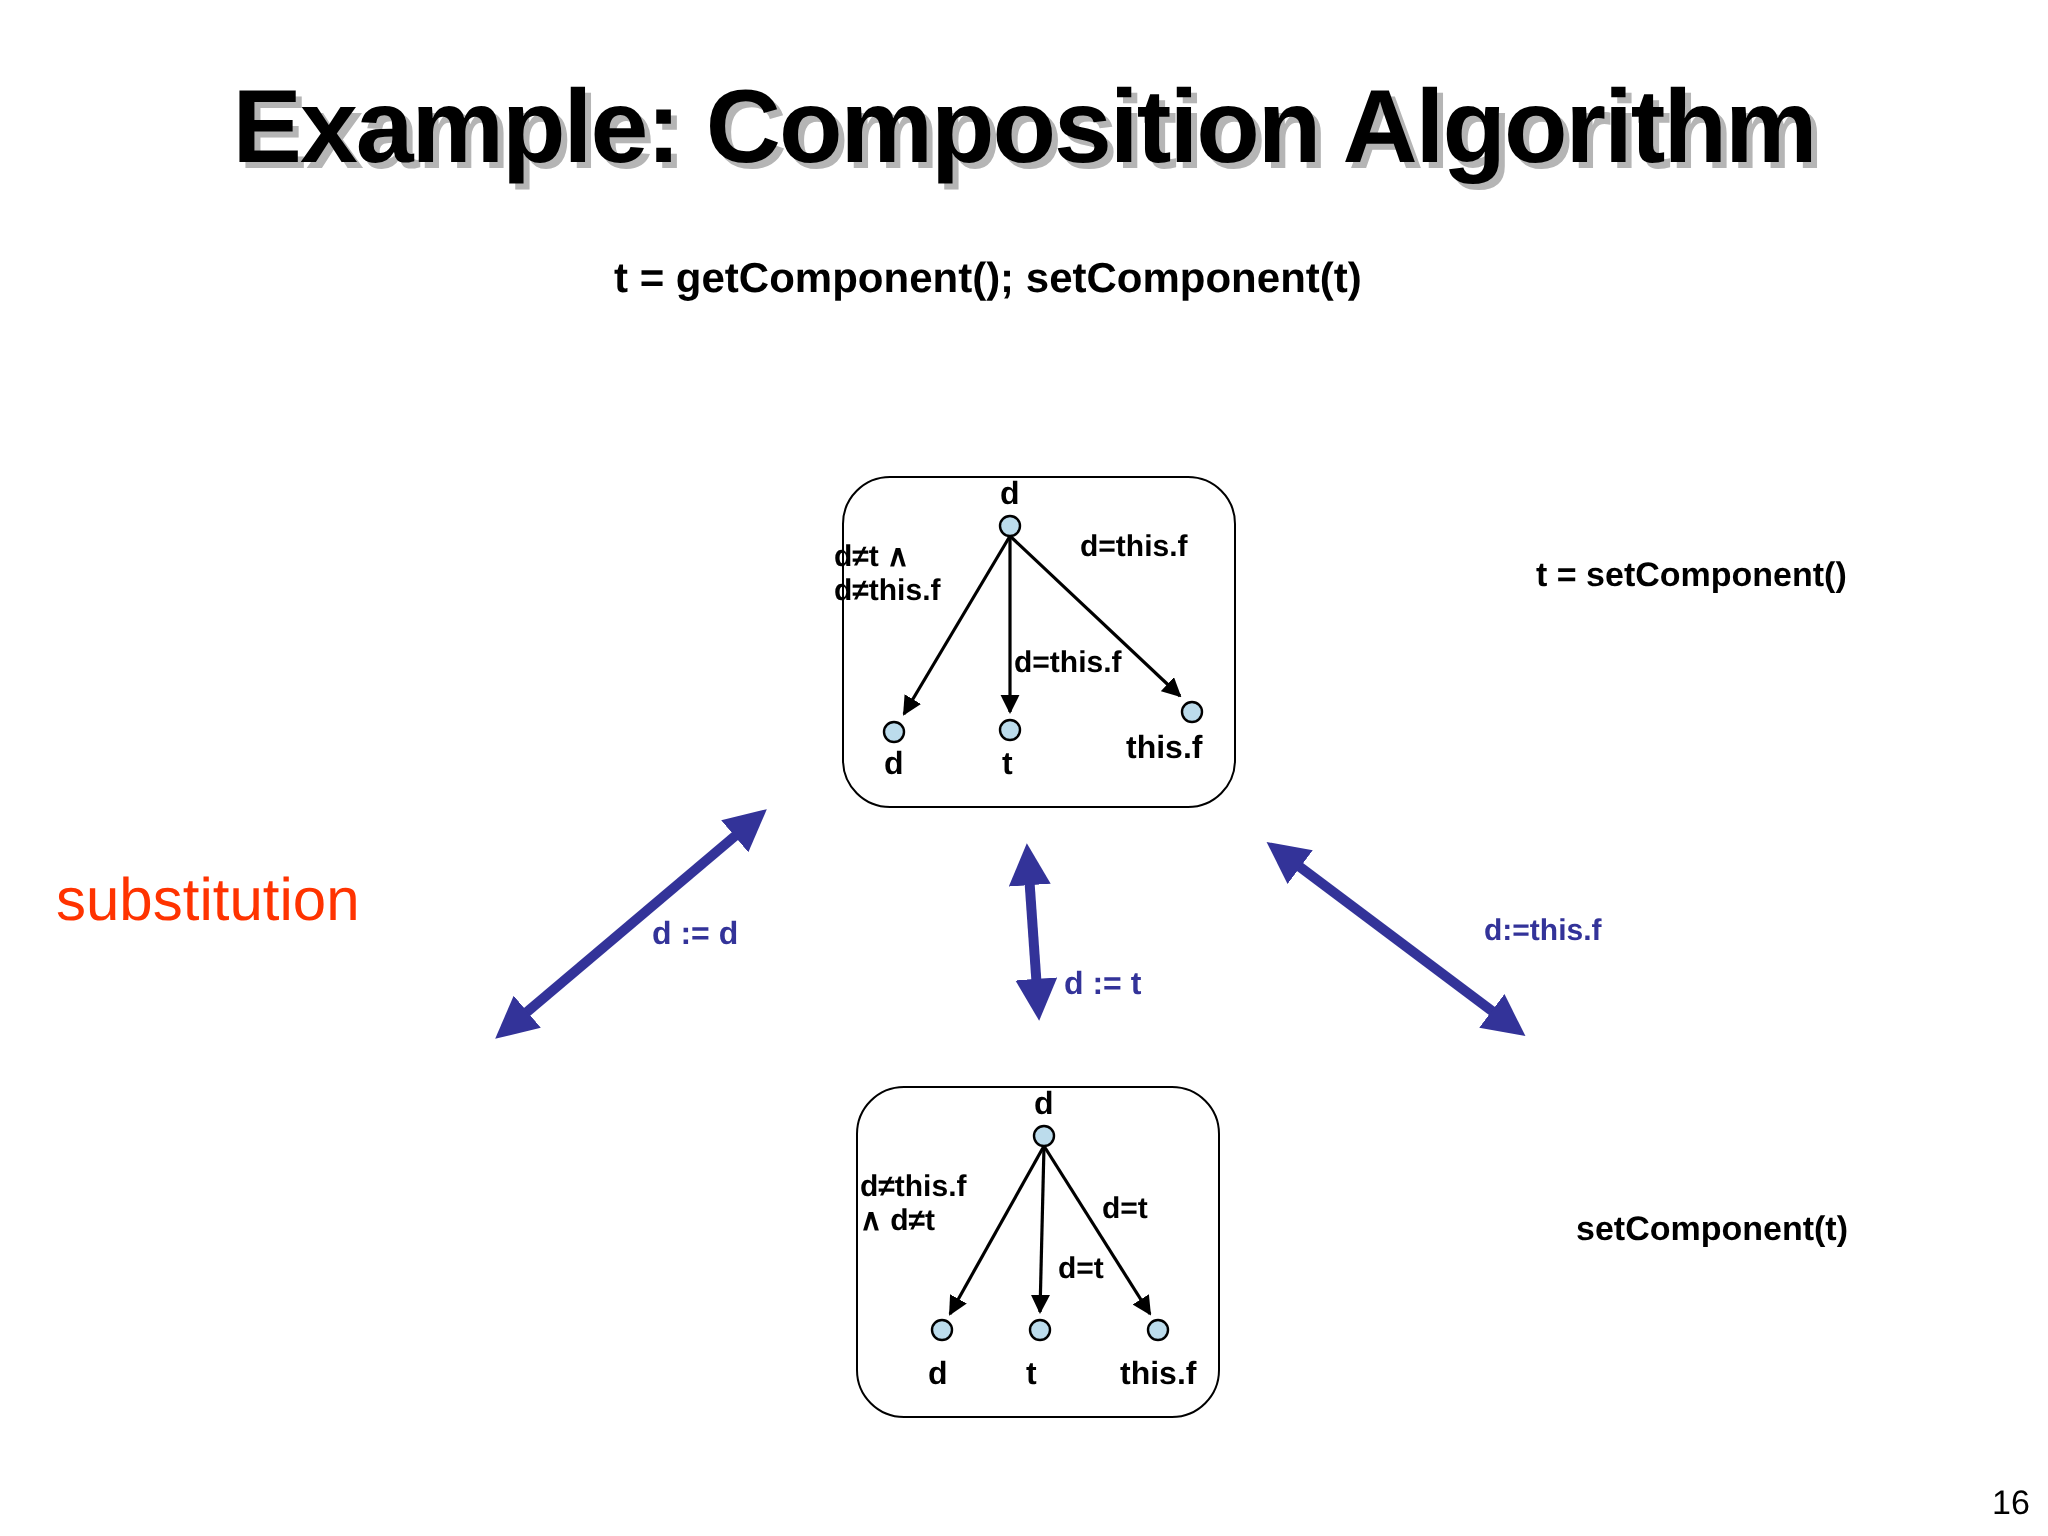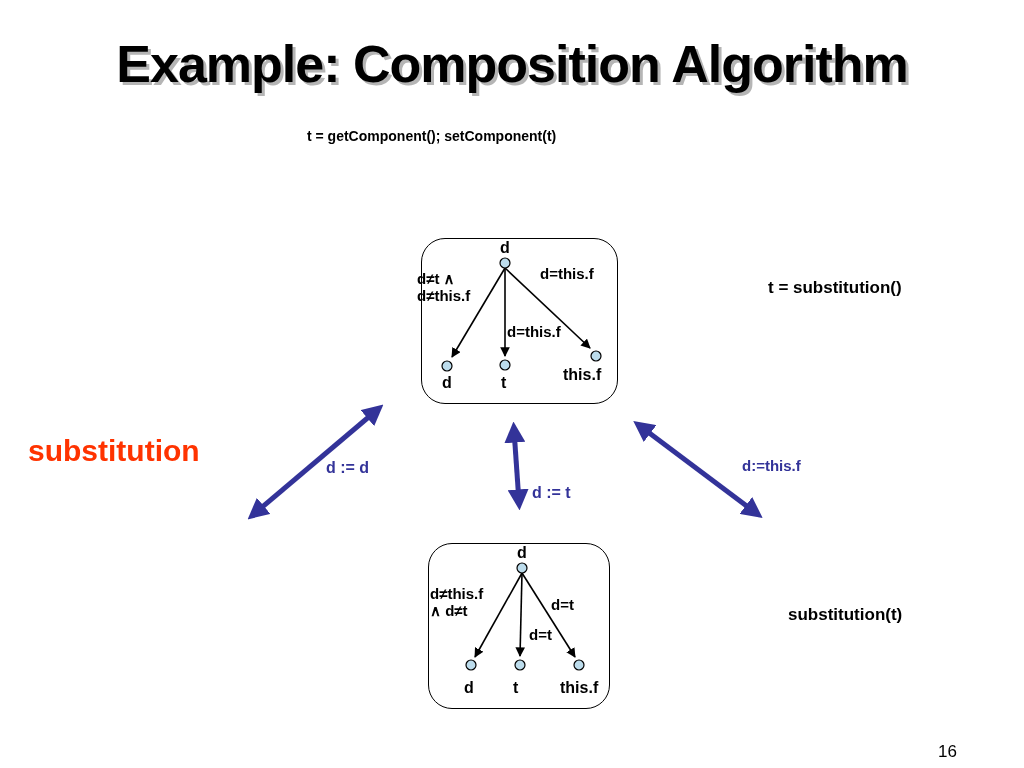--- a/index.html
+++ b/index.html
@@ -1,32 +1,32 @@
 <!DOCTYPE html>
 <html><head>
 <meta charset="utf-8">
 <style>
   html,body{margin:0;padding:0;}
   body{font-family:"Liberation Sans",sans-serif;background:#ffffff;}
   #slide{position:relative;width:1024px;height:768px;background:#ffffff;overflow:hidden;}
   .abs{position:absolute;white-space:nowrap;}
   .title{top:34px;left:50%;transform:translateX(-50%);font-size:52px;font-weight:bold;color:#000;
          text-shadow:3px 3px 0 #b5b5b5;letter-spacing:-1px;}
-  .subtitle{top:128px;left:307px;font-size:14px;font-weight:bold;color:#000;}
+  .subtitle{top:128px;left:307px;font-size:21px;font-weight:bold;color:#000;}
   .treebox{position:absolute;border:1.6px solid #000;border-radius:24px;background:transparent;}
   #topbox{left:421px;top:238px;width:195px;height:164px;}
   #bottombox{left:428px;top:543px;width:180px;height:164px;}
   svg.layer{position:absolute;left:0;top:0;pointer-events:none;}
   .lbl{position:absolute;font-weight:bold;color:#000;white-space:nowrap;}
   .f15{font-size:15px;}
   .f16{font-size:16px;}
   .f17{font-size:17px;}
   .blue{color:#333399;}
-  .substitution{left:28px;top:434px;font-size:30px;font-weight:bold;color:#ff3300;}
-  .pagenum{left:938px;top:742px;font-size:17px;font-weight:normal;color:#000;}
+  .substitution{left:28px;top:434px;font-size:30px;font-weight:normal;color:#ff3300;}
+  .pagenum{left:996px;top:742px;font-size:17px;font-weight:normal;color:#000;}
   .center2{text-align:left;line-height:17px;white-space:nowrap;}
 </style>
 </head>
 <body>
 
 <div id="slide">
 
   <div class="abs title">Example: Composition Algorithm</div>
   <div class="abs subtitle">t = getComponent(); setComponent(t)</div>
 
@@ -92,22 +92,22 @@
     <div>d≠this.f</div>
     <div>∧ d≠t</div>
   </div>
   <div class="lbl f15" style="left:551px;top:596px;">d=t</div>
   <div class="lbl f15" style="left:529px;top:626px;">d=t</div>
   <div class="lbl f16" style="left:464px;top:679px;">d</div>
   <div class="lbl f16" style="left:513px;top:679px;">t</div>
   <div class="lbl f16" style="left:560px;top:679px;">this.f</div>
 
   <div class="abs substitution">substitution</div>
-  <div class="lbl f17" style="left:768px;top:278px;">t = substitution()</div>
-  <div class="lbl f17" style="left:788px;top:605px;">substitution(t)</div>
+  <div class="lbl f17" style="left:768px;top:278px;">t = setComponent()</div>
+  <div class="lbl f17" style="left:788px;top:605px;">setComponent(t)</div>
 
   <div class="lbl f16 blue" style="left:326px;top:459px;">d := d</div>
   <div class="lbl f16 blue" style="left:532px;top:467px;margin-top:17px;">d := t</div>
   <div class="lbl f15 blue" style="left:718px;top:457px;margin-left:24px;">d:=this.f</div>
 
   <div class="abs pagenum">16</div>
 
 </div>
 
 </body></html>

